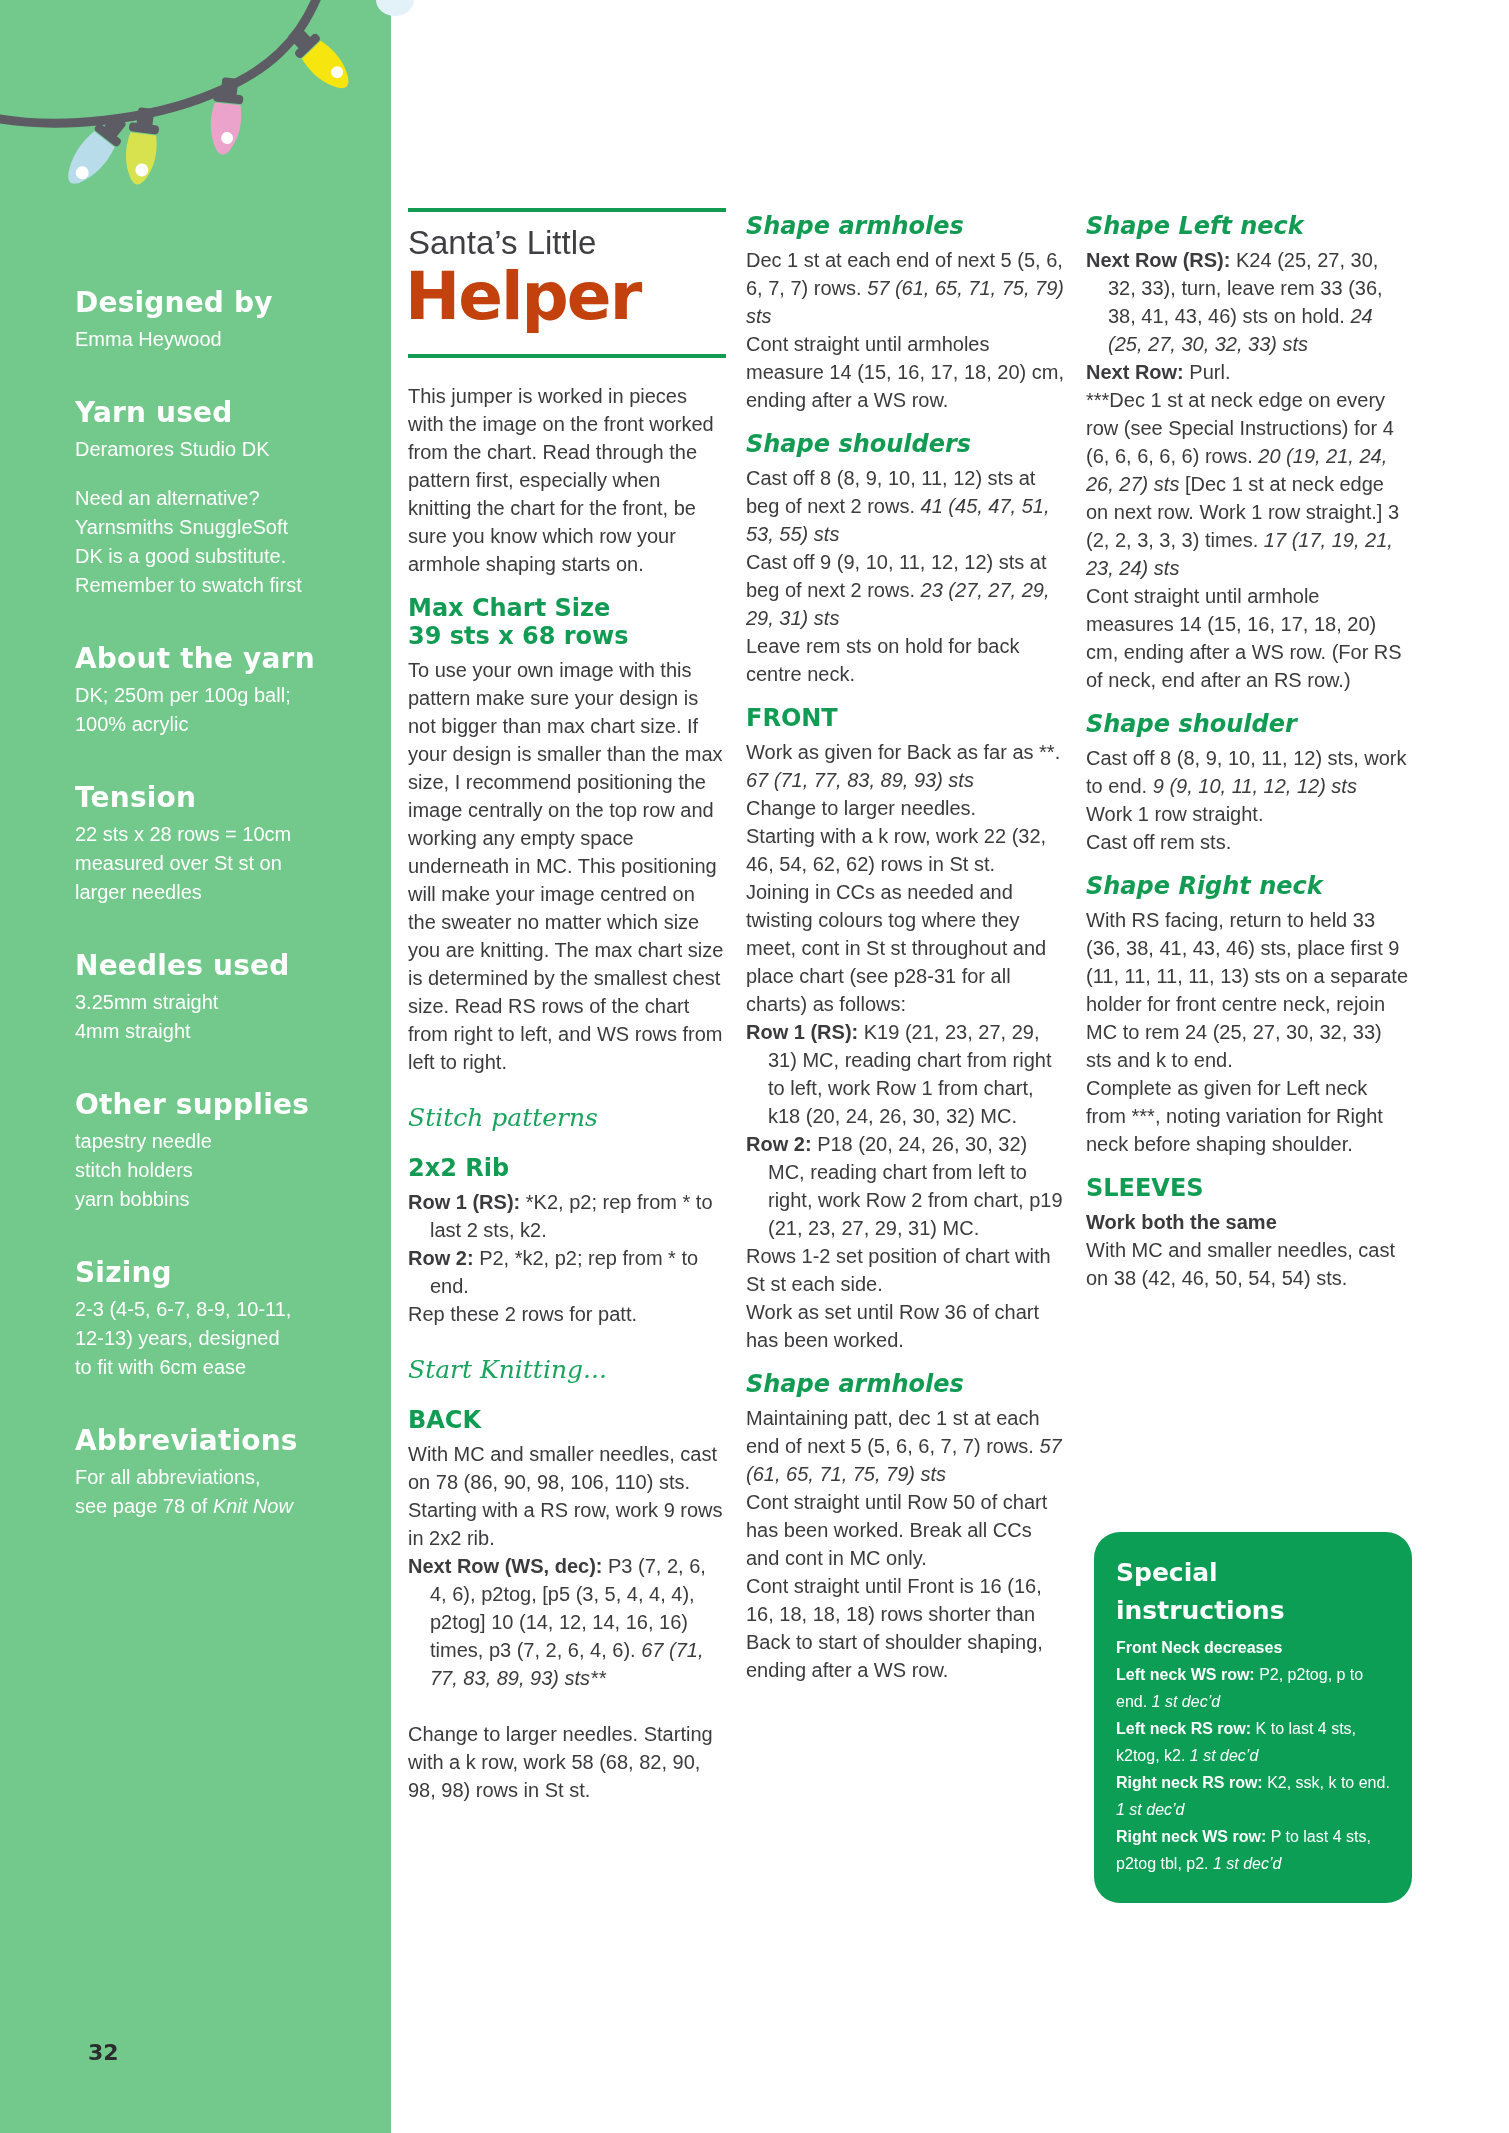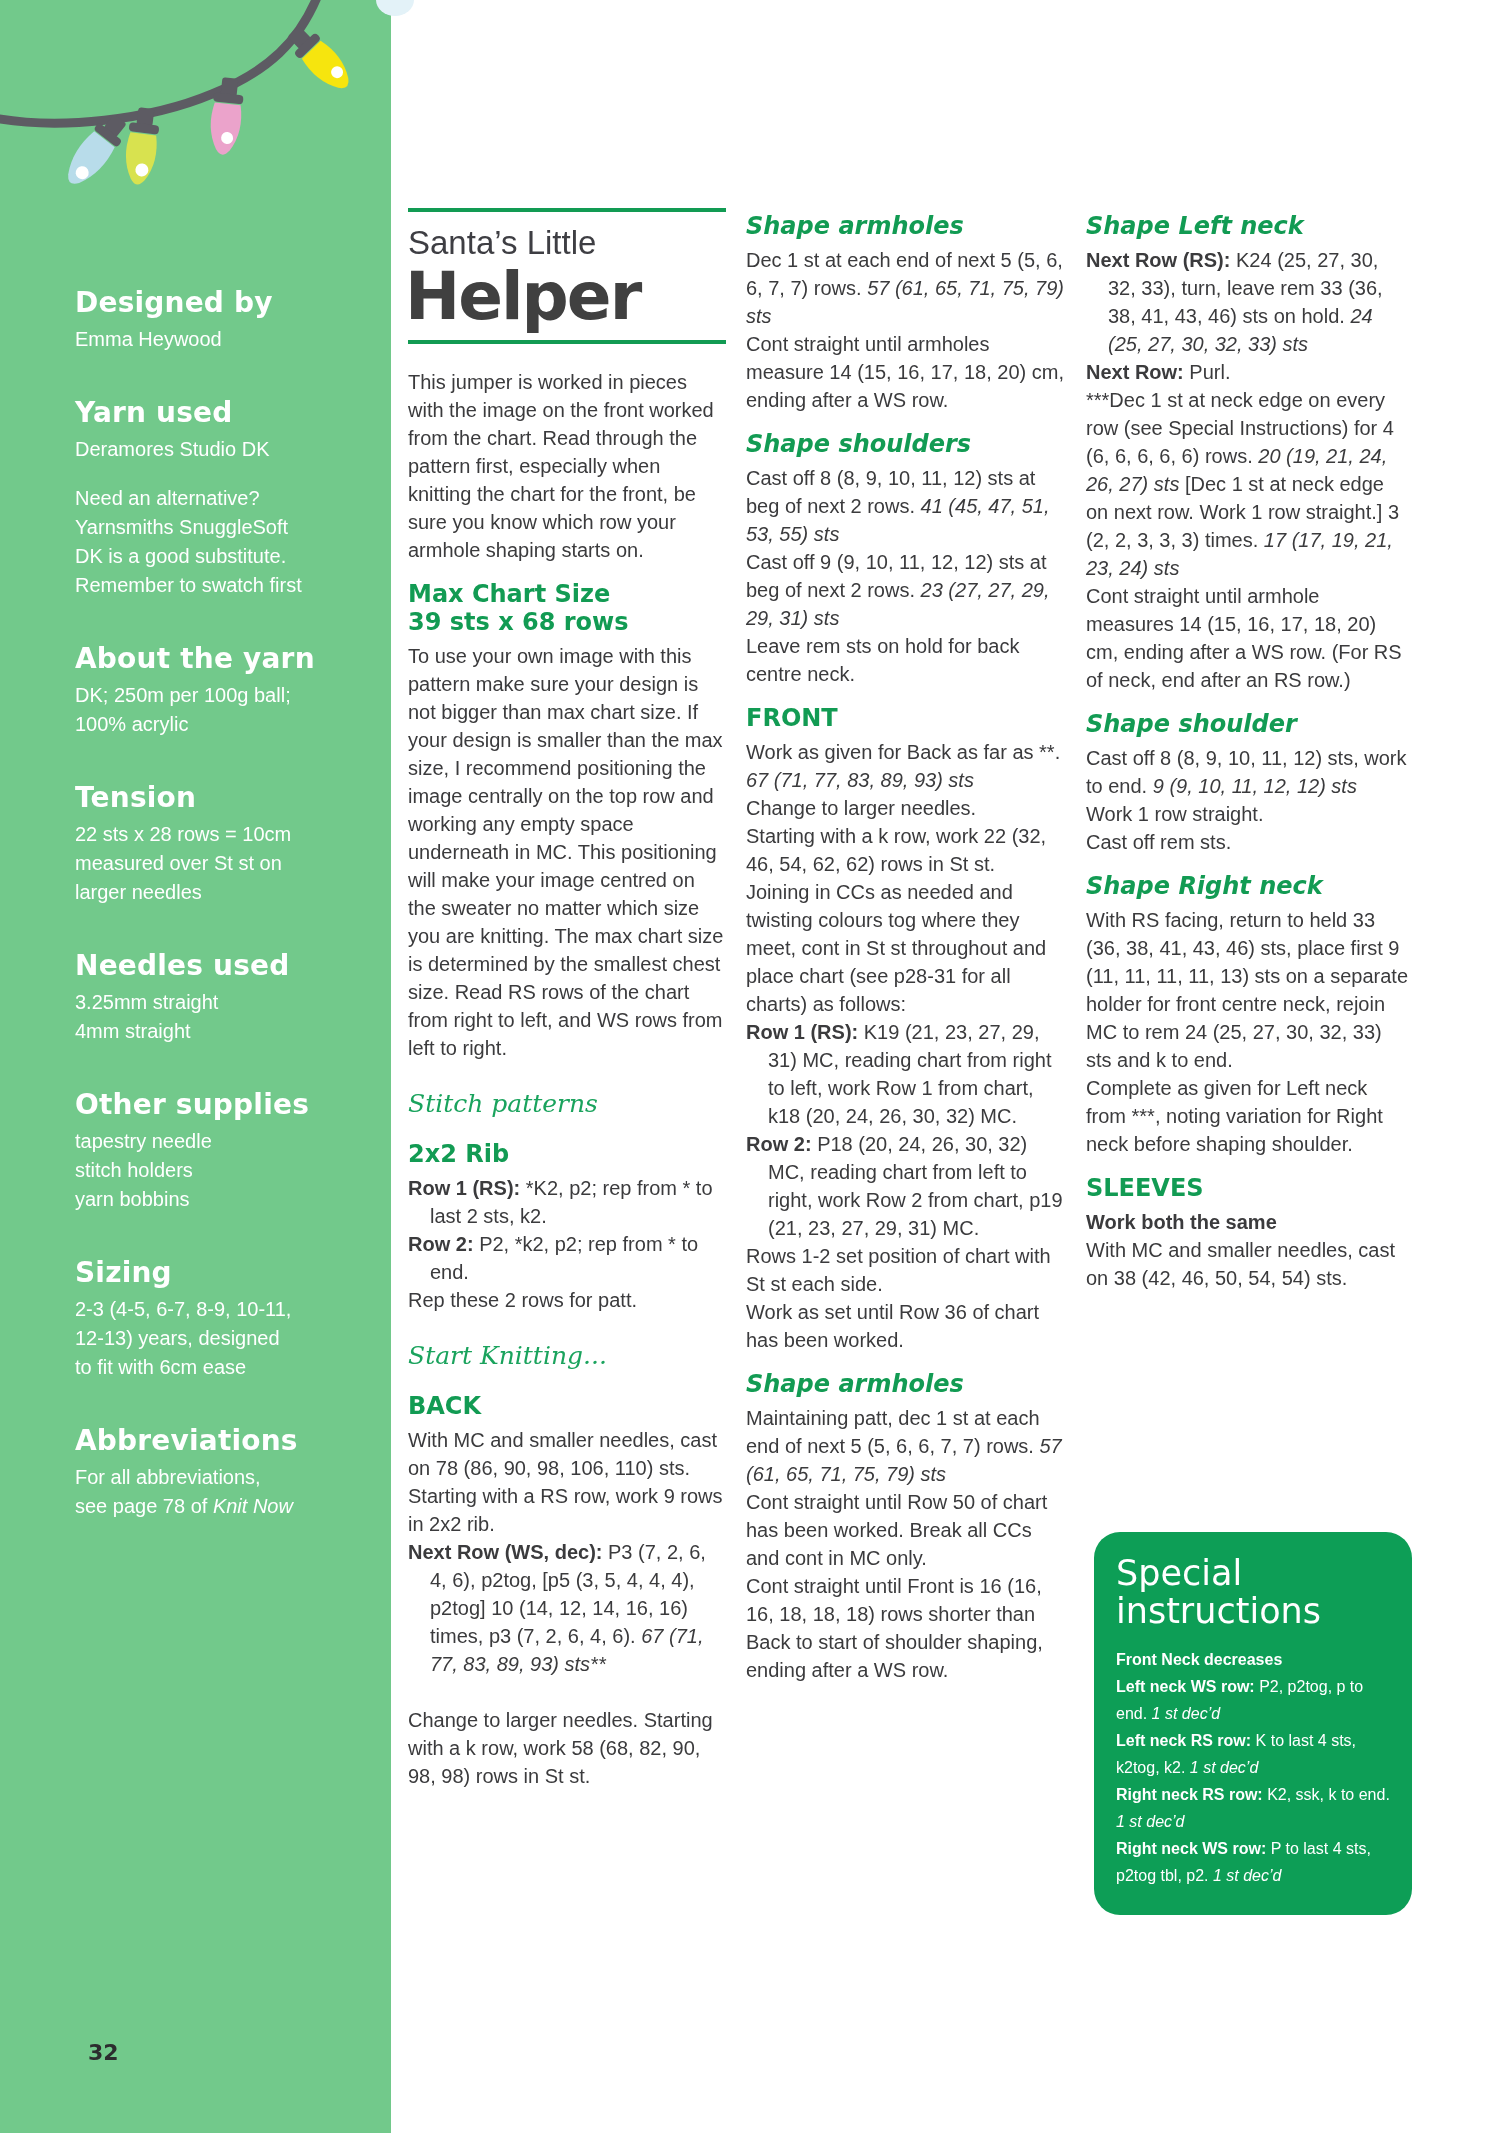--- a/index.html
+++ b/index.html
@@ -18,34 +18,34 @@
   .pagenum{position:absolute;left:88px;top:2040px;font-family:"DejaVu Sans", sans-serif;font-weight:bold;font-size:22px;color:#2c2c2e;}
   
   .col{position:absolute;font-size:20px;line-height:28px;color:#3b3b3d;}
   #col1{left:408px;top:208px;width:318px;}
   #col2{left:746px;top:212px;width:318px;}
   #col3{left:1086px;top:212px;width:325px;}
   .blocks > :first-child{margin-top:0;}
   
   .title-rule{height:4px;background:#129b53;}
   .title-top{font-size:33px;line-height:46px;color:#3e3e43;margin-top:8px;}
-  .title-main{font-family:"DejaVu Sans", sans-serif;font-weight:bold;font-size:66px;line-height:70px;color:#404040;letter-spacing:-2px;margin:-4px 0 8px -3px;}
+  .title-main{font-family:"DejaVu Sans", sans-serif;font-weight:bold;font-size:66px;line-height:70px;color:#c2410c;letter-spacing:-2px;margin:-4px 0 22px -3px;}
   .title-block{margin-bottom:24px;}
   
   .blk-h2,.blk-h2i{font-family:"DejaVu Sans", sans-serif;font-weight:bold;color:#129b53;font-size:24px;line-height:28px;margin:16px 0 6px;}
   .blk-h2i{font-style:italic;}
   .blk-script{color:#1aa35d;font-size:25px;line-height:40px;font-style:italic;font-family:"DejaVu Serif", serif;margin:22px 0 10px;}
   .blk-p{margin:0;}
   .hang{padding-left:22px;text-indent:-22px;}
   span.b{font-weight:bold;}
   span.i{font-style:italic;}
   
   .special{position:absolute;left:1094px;top:1532px;width:318px;box-sizing:border-box;
     background:#0d9e56;color:#ffffff;border-radius:26px;padding:22px 22px 26px;}
-  .special-title{font-family:"DejaVu Sans", sans-serif;font-weight:normal;font-size:35px;line-height:38px;margin-bottom:16px;}
+  .special-title{font-family:"DejaVu Sans", sans-serif;font-weight:bold;font-size:25px;line-height:38px;margin-bottom:4px;}
   .special .sp-line{font-size:16px;line-height:27px;}
 </style>
 </head>
 <body>
 
 <div class="sidebar">
   <svg class="lights" width="420" height="215" viewBox="0 0 420 215">
     <path d="M-6,118 C60,130 150,120 212,94 C268,71 300,42 320,-10" fill="none" stroke-width="9" stroke-linecap="round" stroke="#5d5b63"></path>
     <ellipse cx="395" cy="0" rx="19" ry="16" fill="#e3f2f8"></ellipse>
     <g transform="translate(118,122) rotate(38)">

